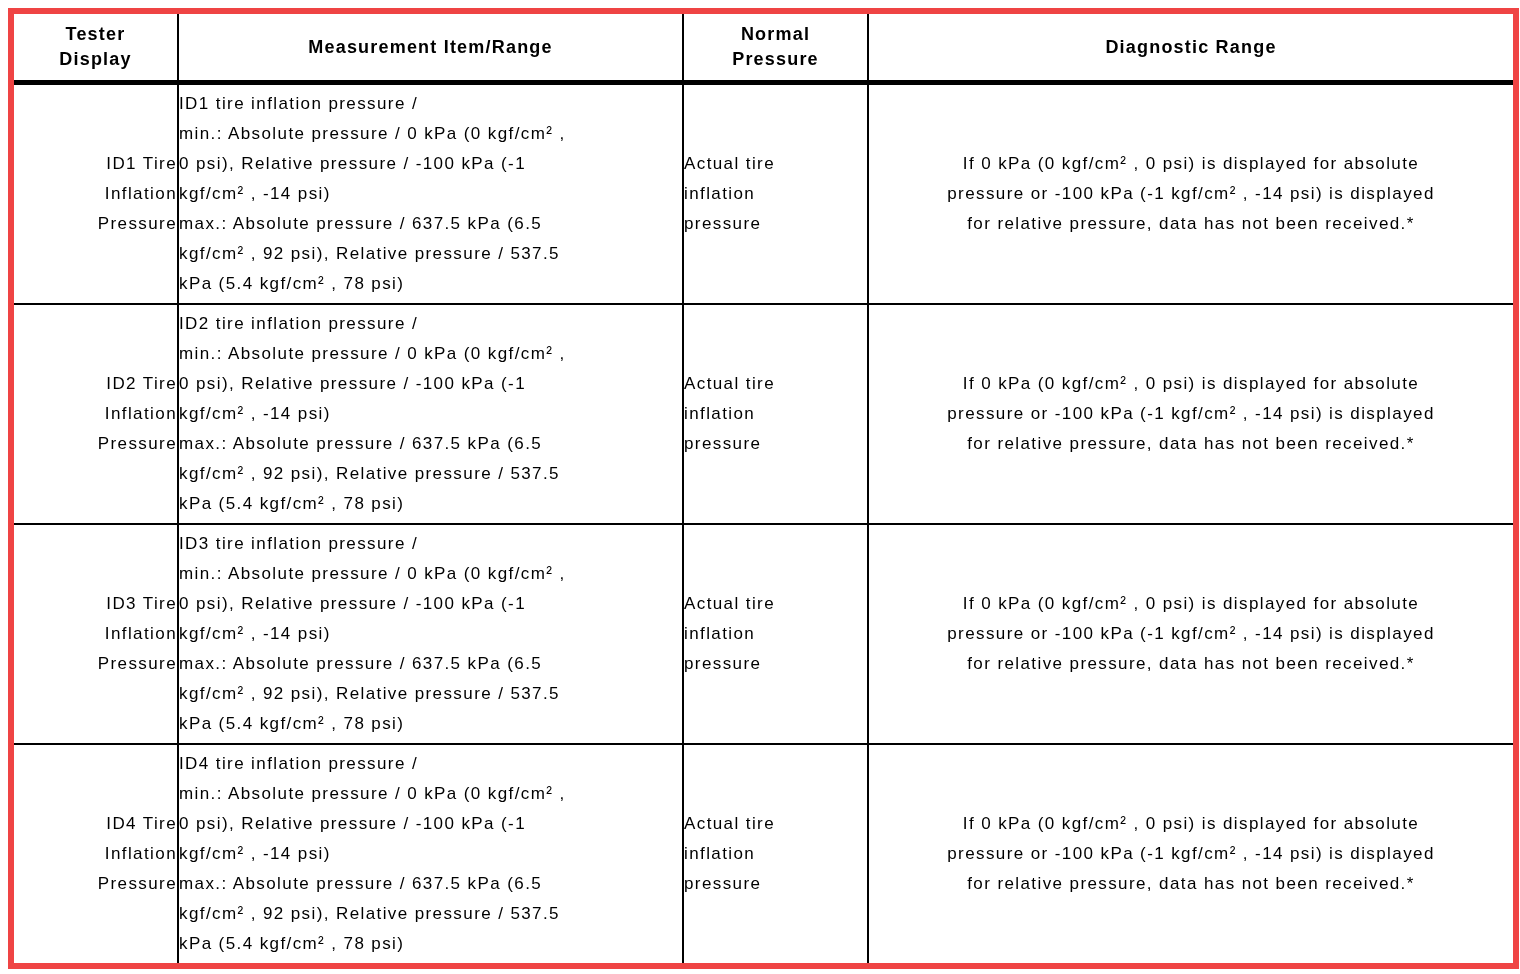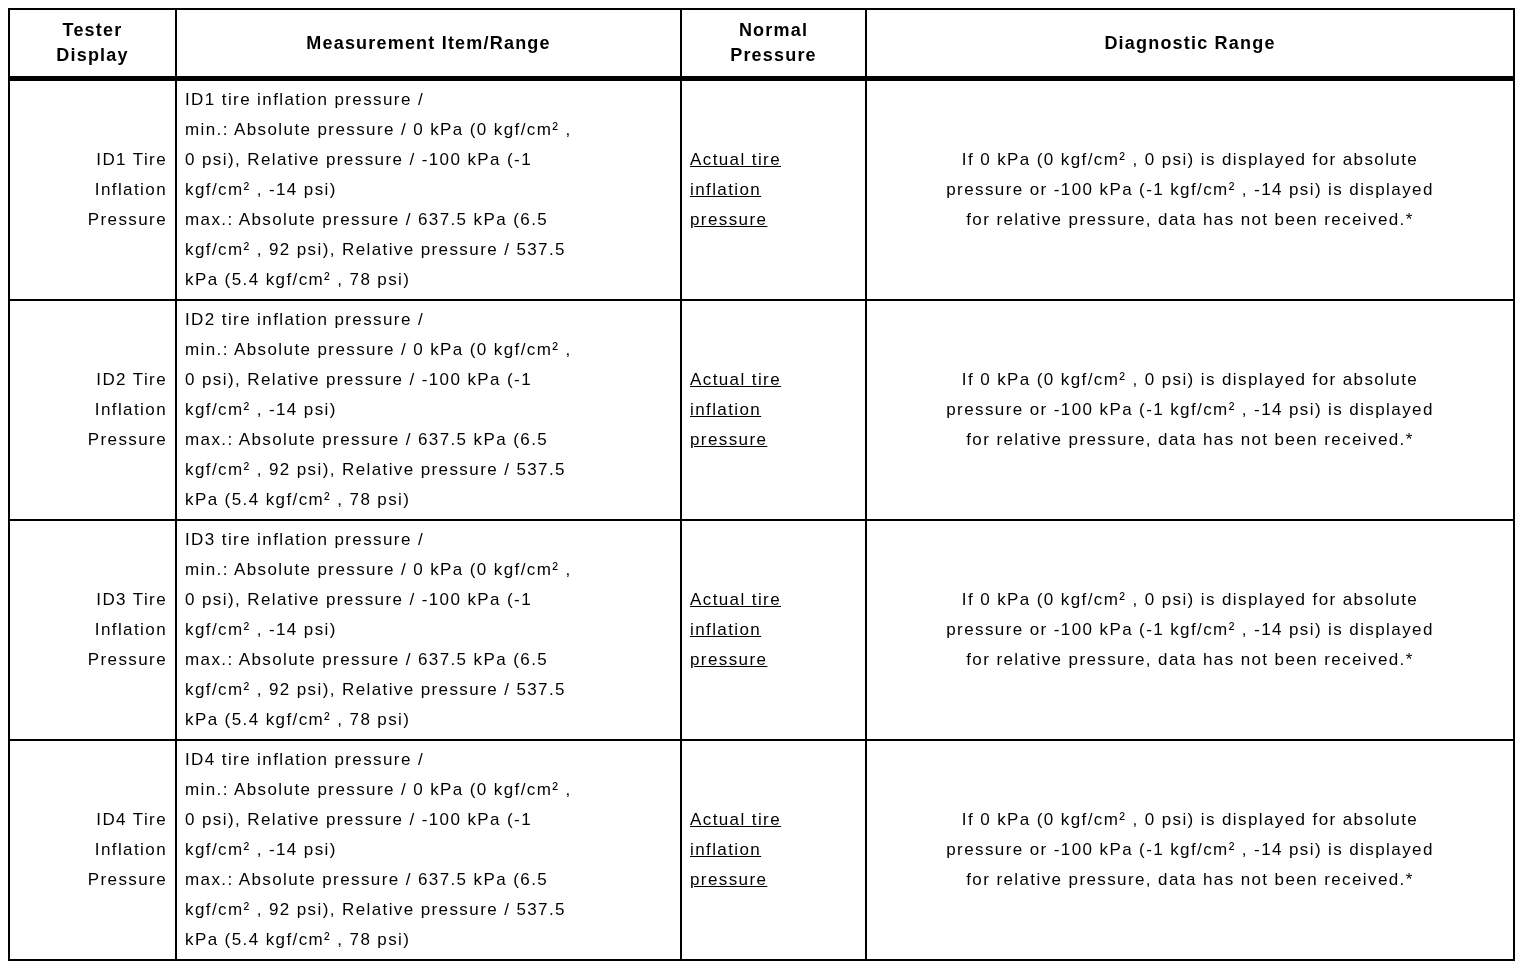--- a/index.html
+++ b/index.html
@@ -16,21 +16,21 @@
   }
   .page {
     position: absolute;
     left: 8px;
     top: 8px;
   }
   table.spec-table {
     border-collapse: collapse;
     table-layout: fixed;
     width: 1505px;
-    border: 2px solid #ef4444;
+    border: 6px solid #ef4444;
   }
   .spec-table th,
   .spec-table td {
     border: 2px solid #000000;
     white-space: pre-line;
     overflow: hidden;
   }
   .spec-table thead th {
     border-bottom: 5px solid #000000;
     font-weight: bold;
@@ -39,41 +39,40 @@
     letter-spacing: 1.2px;
     text-align: center;
     vertical-align: middle;
     height: 62px;
     padding: 2px 6px;
   }
   .spec-table tbody td {
     font-size: 17px;
     line-height: 30px;
     letter-spacing: 1.4px;
-    padding: 4px 8px;
+    padding: 4px 0;
   }
   .spec-table tbody tr {
     height: 217px;
   }
   td.c1 {
     width: 167px;
     text-align: right;
     vertical-align: middle;
   }
   td.c2 {
     width: 505px;
     text-align: left;
     vertical-align: top;
     padding-top: 6px;
   }
   td.c3 {
     width: 185px;
     text-align: left;
     vertical-align: middle;
-    text-decoration: underline;
   }
   td.c4 {
     width: 648px;
     text-align: center;
     vertical-align: middle;
   }
   col.col-1 { width: 167px; }
   col.col-2 { width: 505px; }
   col.col-3 { width: 185px; }
   col.col-4 { width: 648px; }

